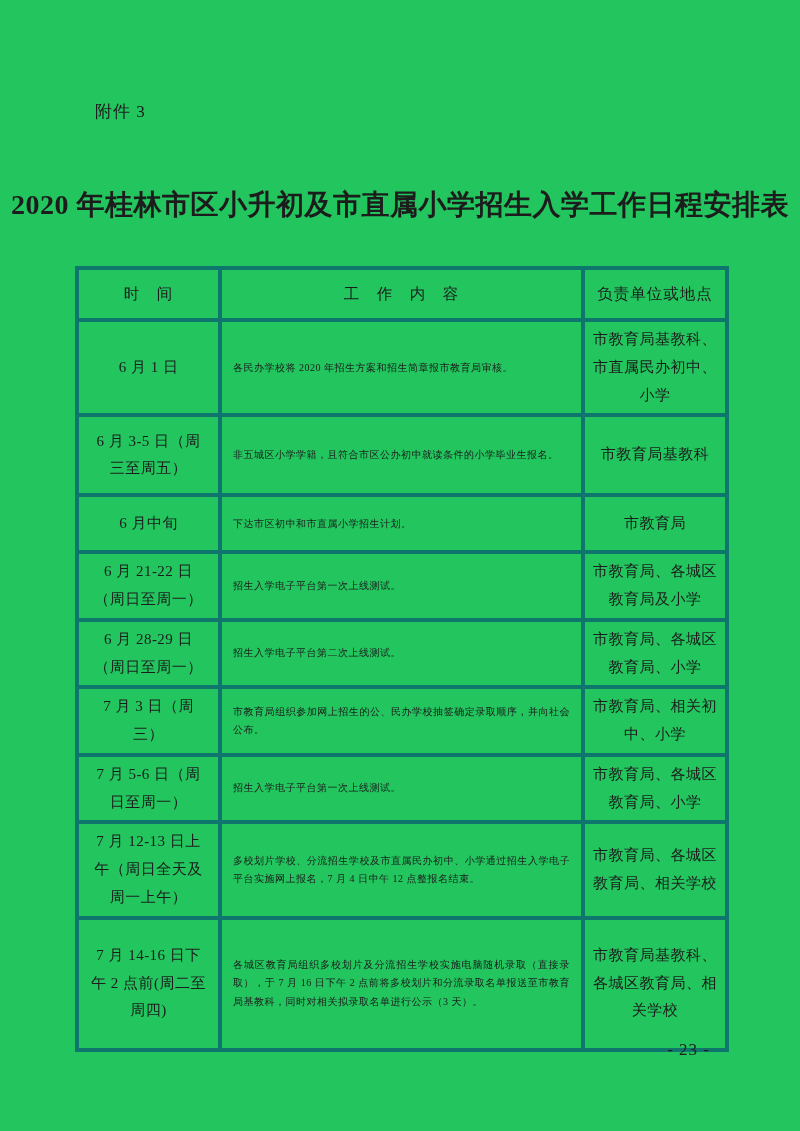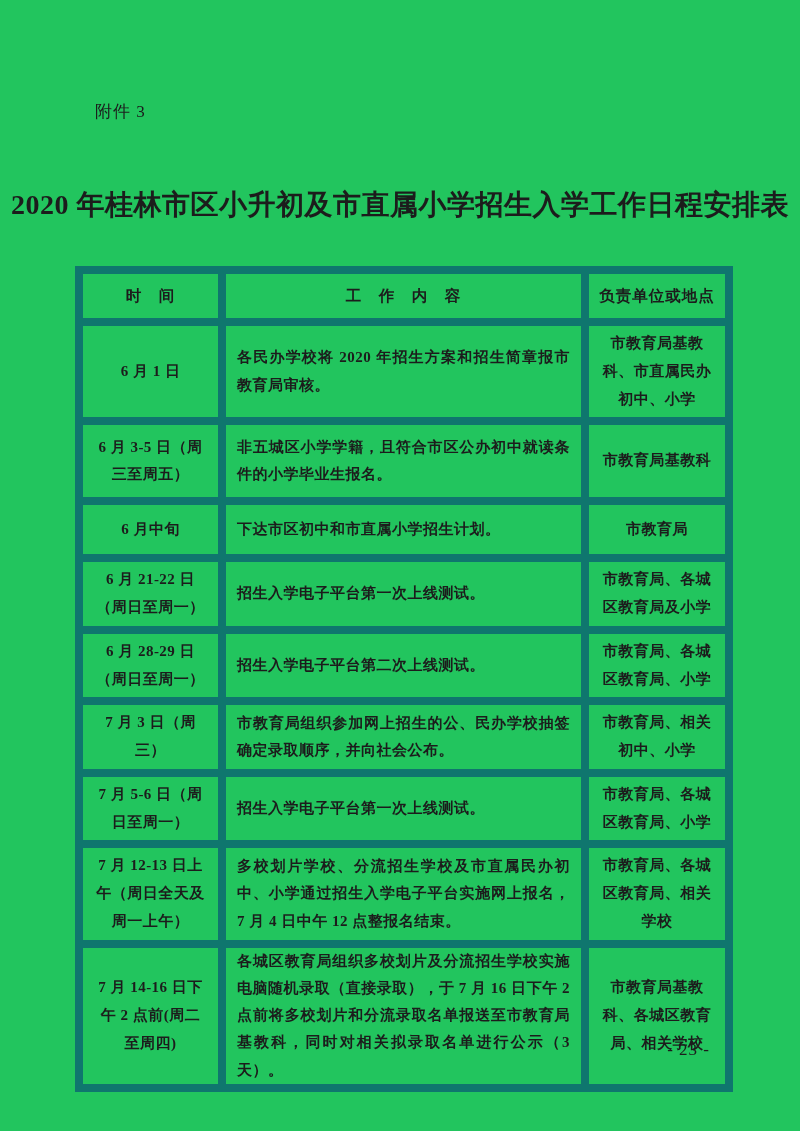--- a/index.html
+++ b/index.html
@@ -37,42 +37,42 @@
   table.schedule {
     position: absolute;
     left: 75px;
     top: 266px;
     width: 650px;
     border-collapse: collapse;
     table-layout: fixed;
   }
   table.schedule th,
   table.schedule td {
-    border: 8px solid #0f766e;
-    font-weight: bold;
+    border: 4px solid #0f766e;
+    font-weight: normal;
     vertical-align: middle;
   }
   col.c-time { width: 143px; }
   col.c-content { width: 363px; }
   col.c-unit { width: 144px; }
   tr.header-row { height: 52px; }
   th.h-cell {
     font-size: 15.5px;
     text-align: center;
     letter-spacing: 1px;
   }
   td.time-cell {
     font-size: 15px;
     text-align: center;
     padding: 4px 12px;
     line-height: 1.85;
     letter-spacing: 0.5px;
   }
   td.content-cell {
-    font-size: 15px;
+    font-size: 10px;
     text-align: justify;
     padding: 0 11px;
     line-height: 1.82;
     letter-spacing: 0.5px;
   }
   td.unit-cell {
     font-size: 15px;
     text-align: center;
     padding: 4px 7px;
     line-height: 1.85;

